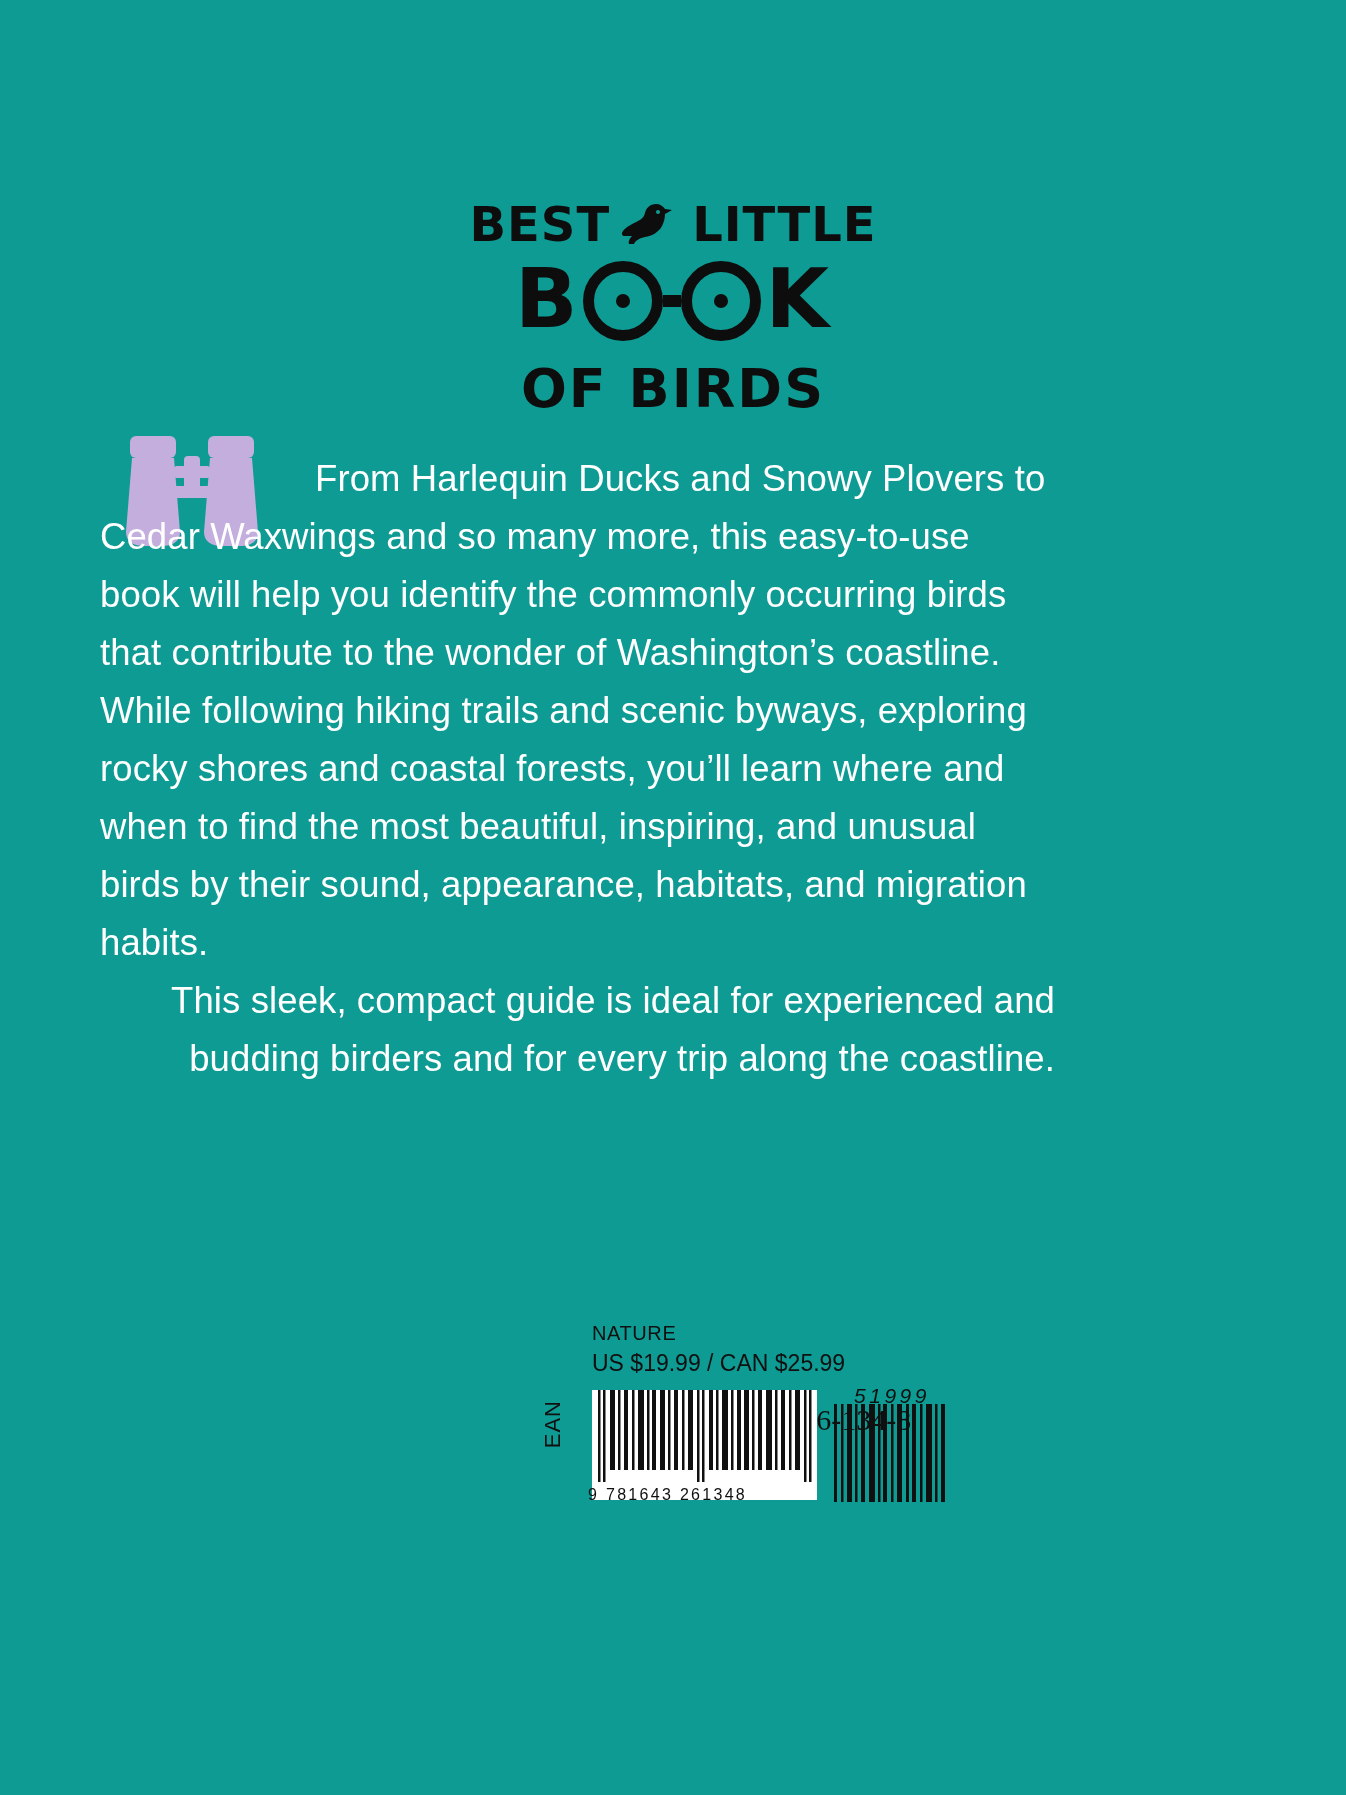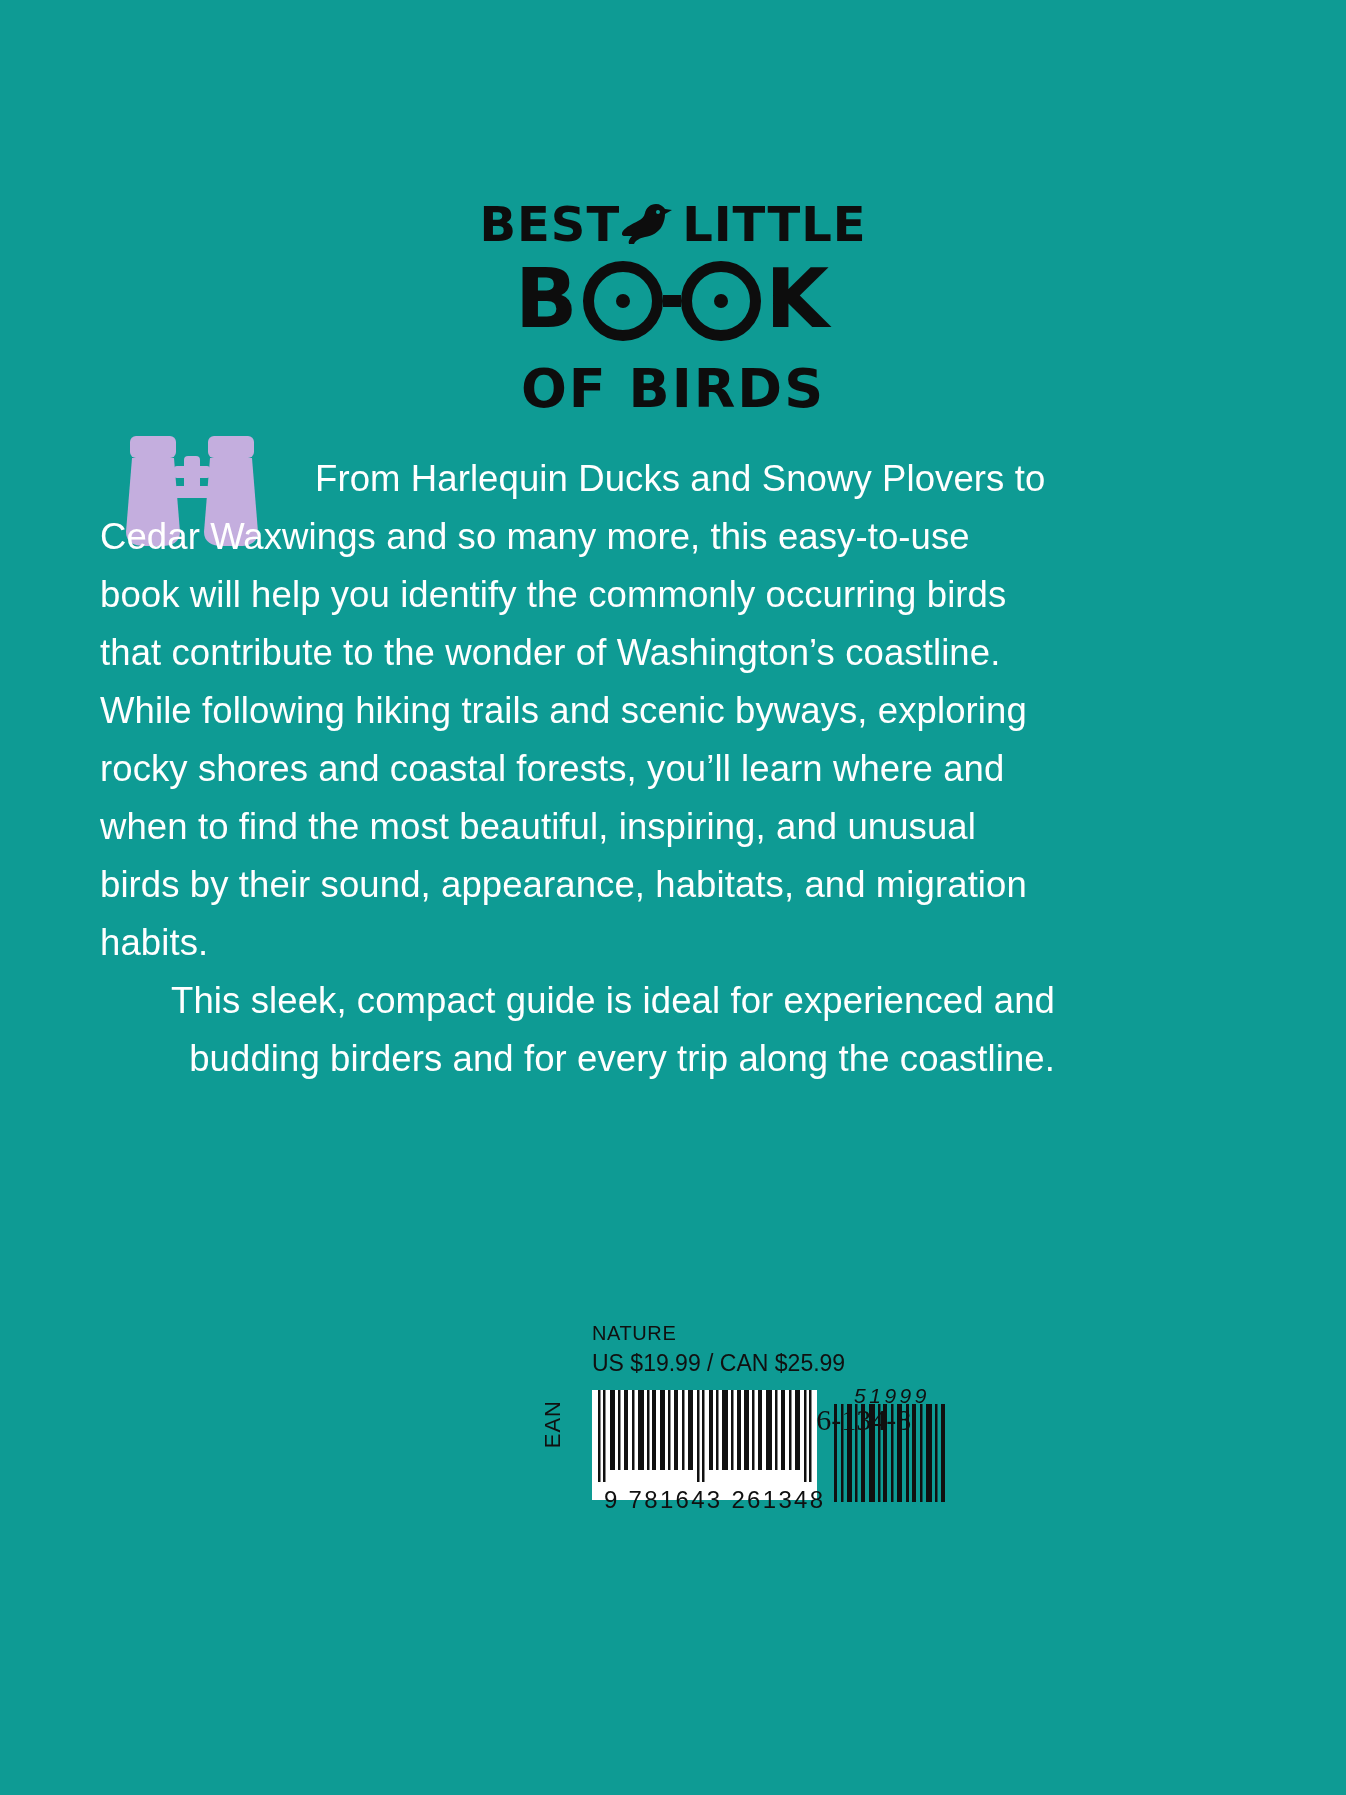--- a/index.html
+++ b/index.html
@@ -26,20 +26,21 @@
   }
   .logo-line1 {
     font-family: "DejaVu Sans", sans-serif;
     font-weight: bold;
     font-size: 48px;
     letter-spacing: 1px;
     line-height: 58px;
     display: flex;
     justify-content: center;
     align-items: center;
+    gap: 10px;
   }
   .logo-bird {
     display: inline-block;
     width: 62px;
     height: 48px;
     position: relative;
   }
   .logo-line2 {
     font-family: "DejaVu Sans", sans-serif;
     font-weight: bold;
@@ -185,25 +186,25 @@
   }
   .barcode-main .bars {
     position: absolute;
     left: 0;
     top: 0;
     width: 100%;
     height: 92px;
   }
   .barcode-digits {
     position: absolute;
-    left: 64px;
+    left: 48px;
     top: 96px;
     width: 225px;
     font-family: "Liberation Sans", sans-serif;
-    font-size: 24px;
+    font-size: 16px;
     letter-spacing: 2.3px;
     color: #101010;
     white-space: nowrap;
   }
   .barcode-addon {
     position: absolute;
     left: 292px;
     top: 14px;
     width: 120px;
     height: 98px;

